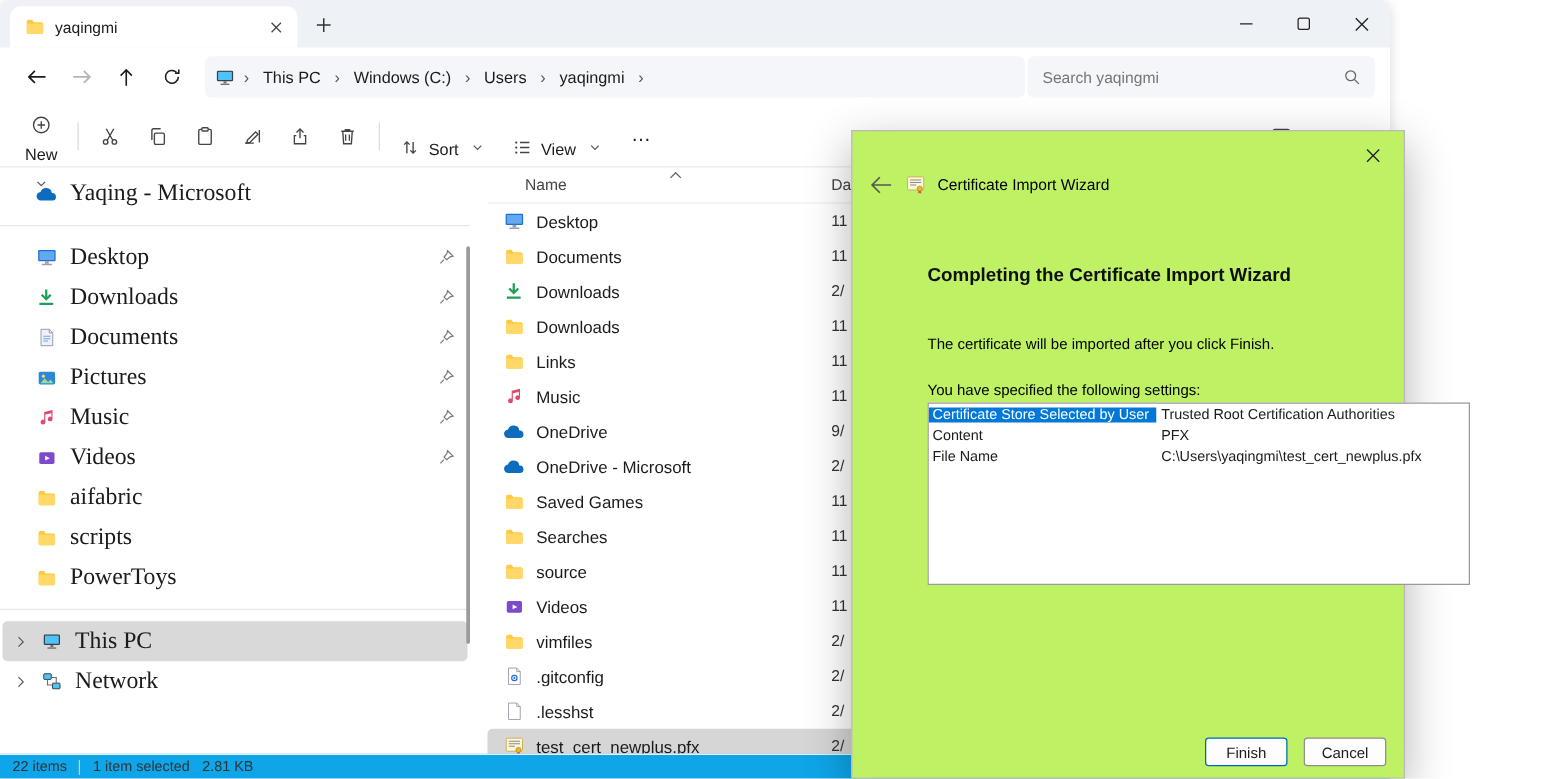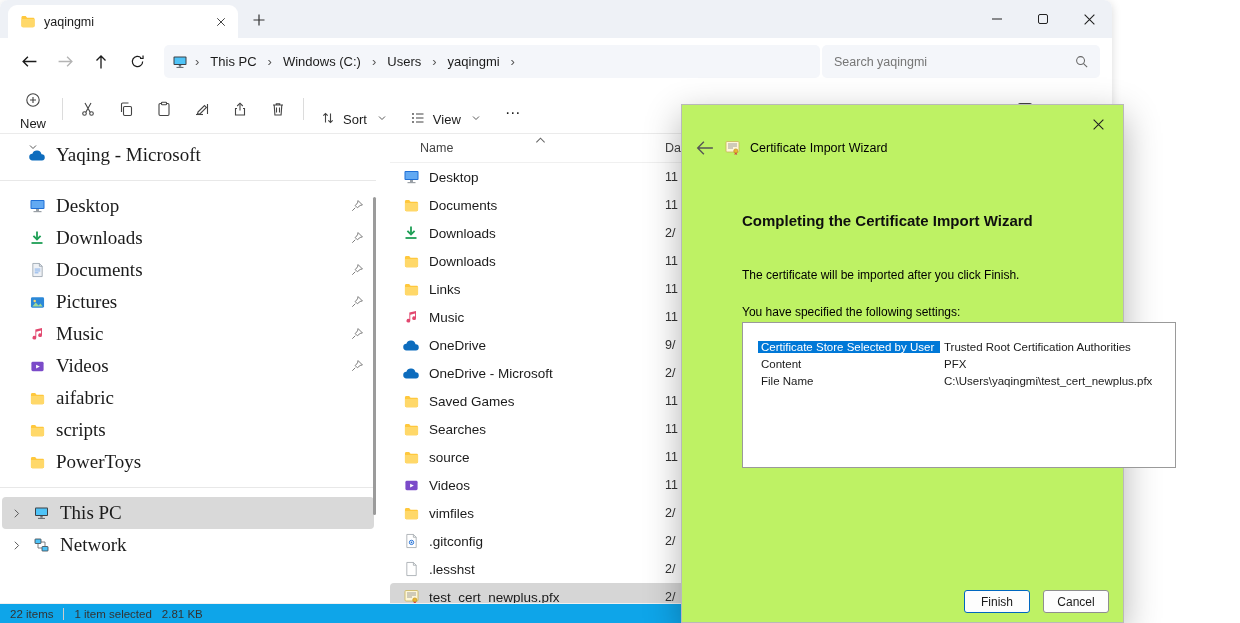--- a/index.html
+++ b/index.html
@@ -69,21 +69,21 @@
 
   
   .dialog{position:absolute;left:681px;top:104px;width:443px;height:519px;background:#bef264;
           border:1px solid #b9b9b9;box-shadow:0 12px 34px rgba(0,0,0,.30);z-index:20;font-size:12px;box-sizing:border-box;}
   .dlg-close{position:absolute;top:6px;right:8px;width:34px;height:26px;display:flex;align-items:center;justify-content:center;border-radius:3px;}
   .dlg-header{position:absolute;top:34px;left:14px;display:flex;align-items:center;gap:9px;font-size:12.5px;color:#000;}
   .dlg-heading{position:absolute;top:107px;left:60px;font-size:15px;font-weight:bold;color:#0f0f0f;}
   .dlg-intro{position:absolute;top:163px;left:60px;color:#000;}
   .dlg-settings-label{position:absolute;top:200px;left:60px;color:#000;}
   .dlg-listbox{position:absolute;top:217px;left:60px;width:434px;height:146px;border:1px solid #9a9a9a;
-               padding:15px;background:#fff;box-sizing:border-box;overflow:hidden;}
+               padding:0;background:#fff;box-sizing:border-box;overflow:hidden;}
   .set-row{display:flex;align-items:center;height:17px;font-size:11.5px;}
   .set-key{width:176px;flex:0 0 auto;padding:0 3px;white-space:nowrap;overflow:hidden;}
   .set-key.sel{background:#0078d7;color:#fff;}
   .set-val{padding:0 4px;white-space:nowrap;overflow:hidden;}
   .dlg-footer{position:absolute;bottom:9px;right:14px;display:flex;gap:13px;}
   .btn{min-width:66px;height:23px;display:flex;align-items:center;justify-content:center;background:#fdfdfd;
        border:1px solid #8f8f8f;border-radius:3px;font-size:12px;padding:0 10px;box-sizing:border-box;}
   .btn.default{border:1.5px solid #0067c0;}
 </style>
 </head>

